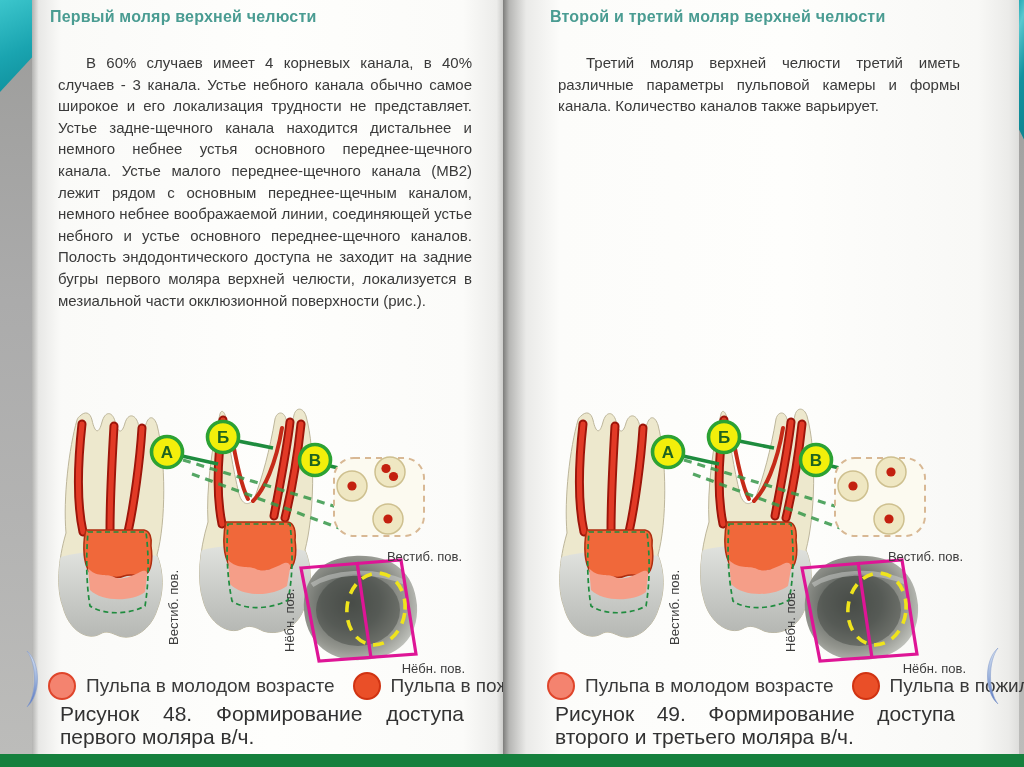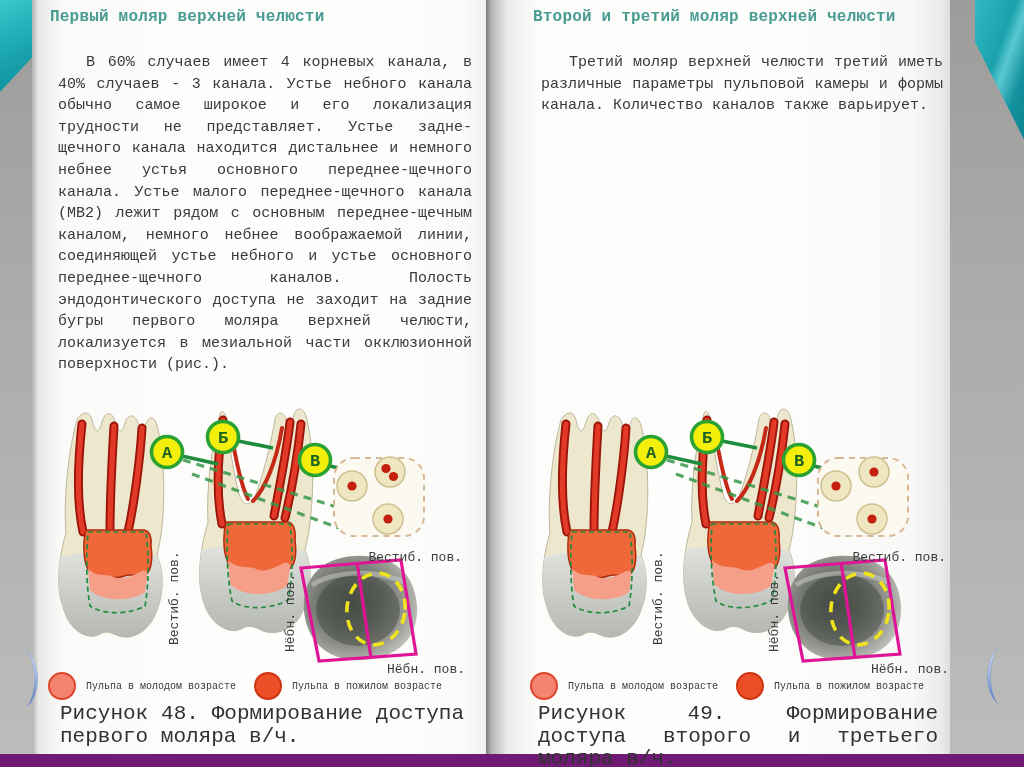--- a/index.html
+++ b/index.html
@@ -1,42 +1,42 @@
 <!DOCTYPE html>
 <html><head>
 <meta charset="utf-8">
 <style>
   html,body{margin:0;padding:0;background:#ffffff;}
   .stage{position:relative;width:1024px;height:767px;overflow:hidden;
-         font-family:Liberation Mono, monospace;background:#701a75;}
+         font-family:Liberation Sans, sans-serif;background:#15803d;}
   .backdrop{position:absolute;left:0;top:0;width:1024px;height:754px;
             background:linear-gradient(180deg,#9c9c9a 0%,#ababab 40%,#bcbcba 100%);}
   .corner-tl{position:absolute;left:0;top:0;width:34px;height:92px;
              background:linear-gradient(155deg,#3cc6cc 0%,#1aa4b0 55%,#0e8d9a 100%);
              clip-path:polygon(0 0,100% 0,100% 60%,0 100%);}
   .corner-tr{position:absolute;right:0;top:0;width:49px;height:150px;
              background:linear-gradient(110deg,#2fb9c2 0%,#1aa1ad 40%,#5ac8cf 52%,#13929f 72%,#0c828e 100%);
              clip-path:polygon(0 0,100% 0,100% 93%,0 28%);}
   .page{position:absolute;top:0;height:754px;}
   .page.left{left:32px;width:479px;
     background:linear-gradient(90deg,#b3b3b1 0%,#e8e8e6 1.4%,#fafaf8 6%,#fefefc 50%,#fbfbf9 90%,#ececea 97%,#b2b2b0 99.5%,#8b8b89 100%);}
-  .page.right{left:486px;width:464px;
+  .page.right{left:503px;width:516px;
     background:linear-gradient(90deg,#7d7d7b 0%,#b6b6b4 1.2%,#eaeae8 4.5%,#fcfcfa 11%,#fefefc 55%,#f8f8f6 92%,#ebebe9 98%,#dededc 100%);}
   .title{position:absolute;top:8px;font-size:16px;font-weight:bold;color:#4a9c92;letter-spacing:.2px;}
   .page.left .title{left:18px;width:430px;}
   .page.right .title{left:47px;width:412px;}
   .body{position:absolute;top:52px;font-size:15px;line-height:21.6px;color:#3a3a3a;text-align:justify;}
   .page.left .body{left:18px;width:422px;}
   .page.right .body{left:47px;width:410px;}
   .body p{margin:0 0 22px 8px;text-indent:28px;}
   .fig{position:absolute;top:400px;width:455px;height:285px;}
   .page.left .fig{left:10px;}
   .page.right .fig{left:40px;}
   svg{font-family:inherit;}
-  .legend{position:absolute;top:672px;display:flex;align-items:flex-end;font-size:10px;color:#3a3a3a;white-space:nowrap;}
+  .legend{position:absolute;top:672px;display:flex;align-items:flex-end;font-size:19px;color:#3a3a3a;white-space:nowrap;}
   .page.left .legend{left:16px;}
   .page.right .legend{left:44px;}
   .legend .dot{width:28px;height:28px;border-radius:50%;margin-right:10px;box-sizing:border-box;}
   .dot-young{background:#f4836f;border:2.5px solid #df452b;}
   .dot-old{background:#ea4f28;border:2.5px solid #d03312;}
   .legend .item2{margin-left:18px;display:flex;align-items:center;}
   .legend .item1{display:flex;align-items:center;}
   .caption{position:absolute;font-size:21px;line-height:22.5px;color:#323232;text-align:justify;}
   .page.left .caption{left:28px;top:703px;width:404px;}
   .page.right .caption{left:52px;top:703px;width:400px;}

